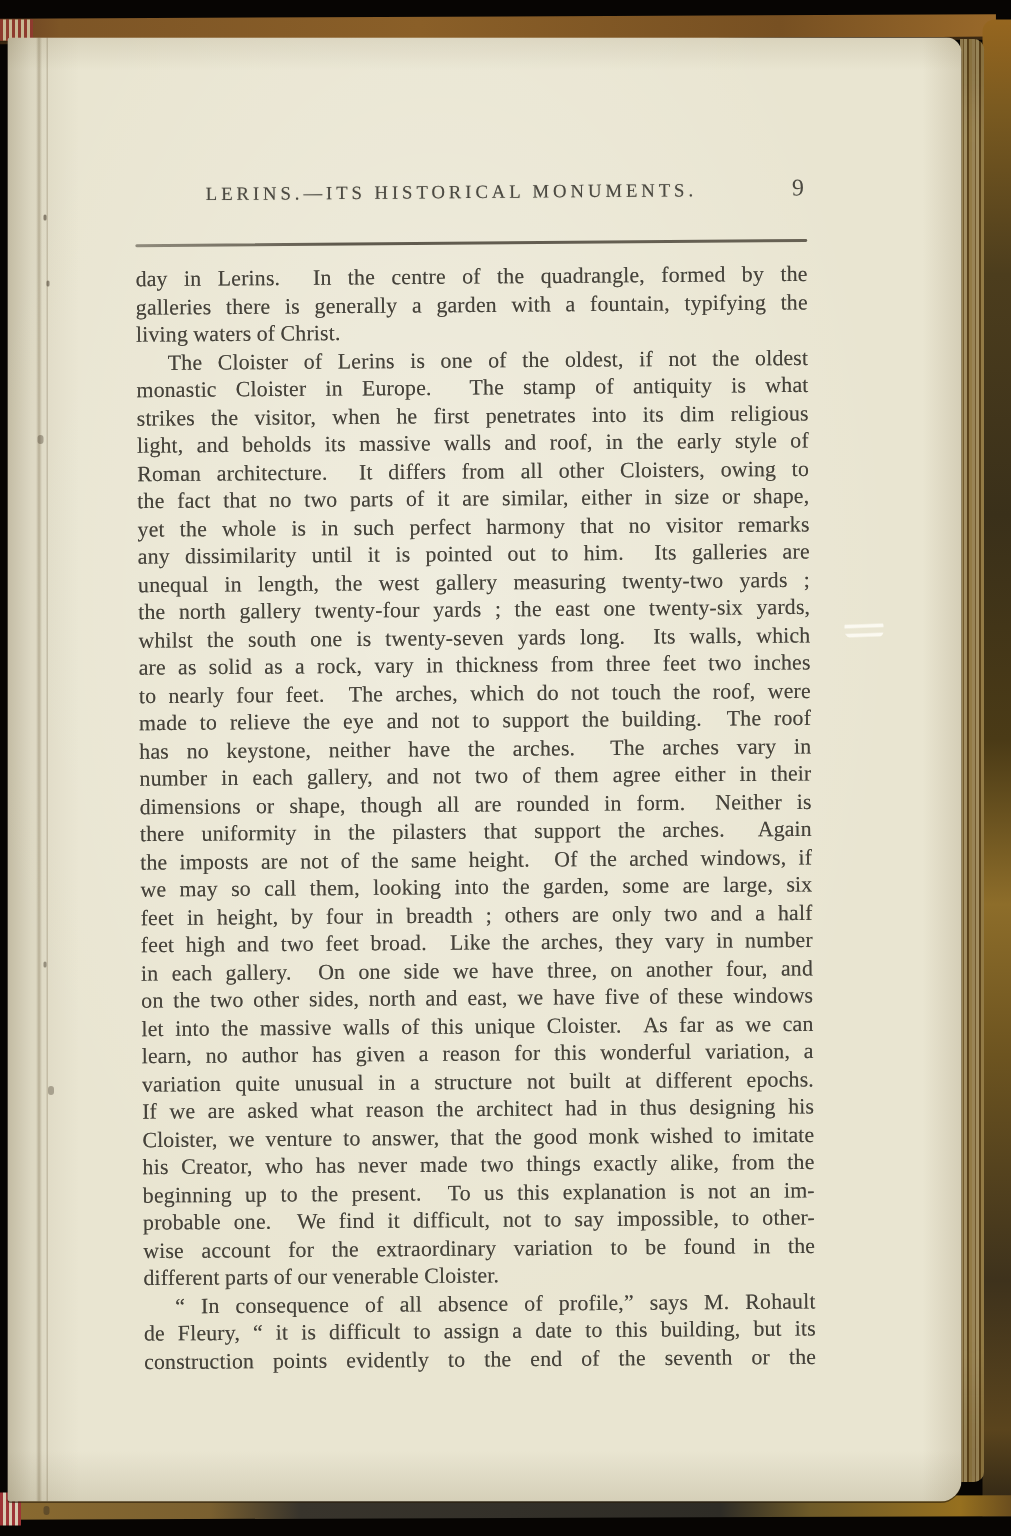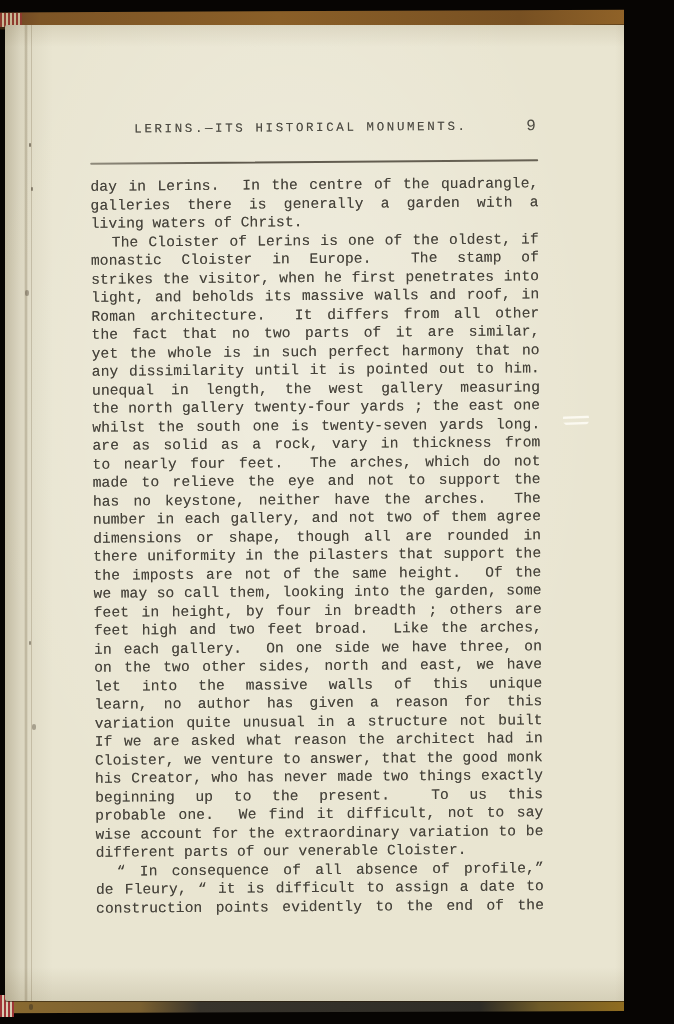--- a/index.html
+++ b/index.html
@@ -1,22 +1,22 @@
 <!DOCTYPE html>
 <html><head>
 <meta charset="utf-8">
 <style>
   html, body { margin: 0; padding: 0; background: #070503; }
   .scene {
     position: relative;
-    width: 624px;
+    width: 674px;
     height: 1024px;
     overflow: hidden;
     background: #070503;
-    font-family: Liberation Mono, monospace;
+    font-family: Liberation Serif, serif;
   }
 
   
   .cover-top-edge {
     position: absolute; left: 0; top: 11px; width: 664px; height: 15px;
     background: linear-gradient(90deg, #6a3f22 0, #7d5526 40px, #8a5f28 280px, #775022 520px, #99692a 100%);
     border-bottom: 2px solid #3a2812;
     transform: rotate(-0.25deg);
   }
   .headband-top {

